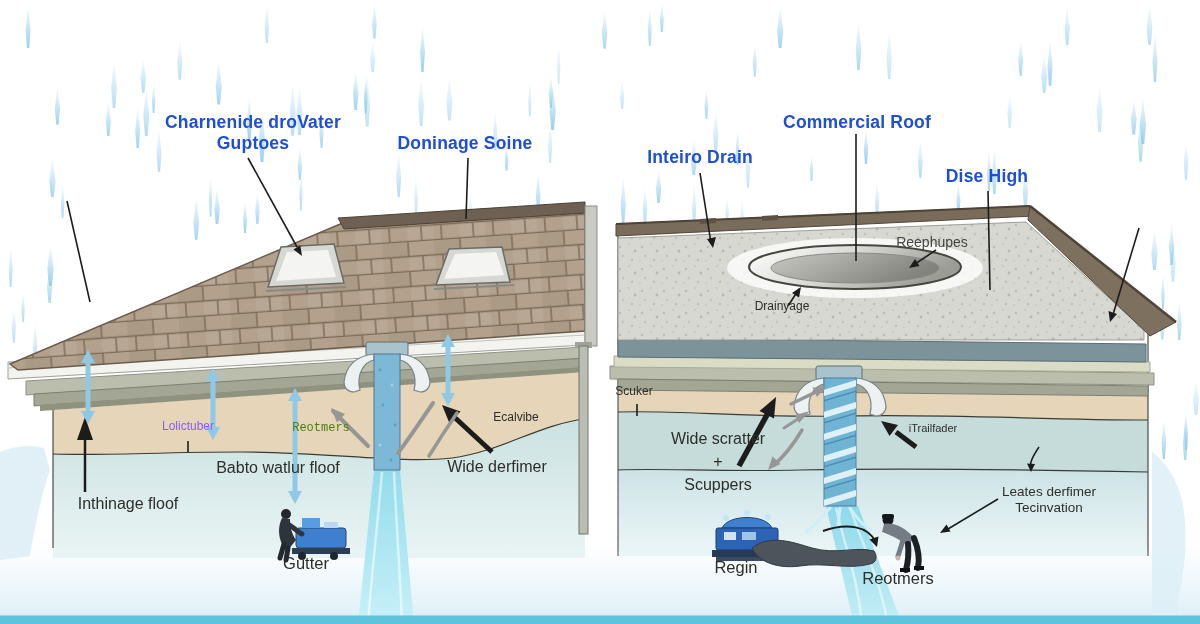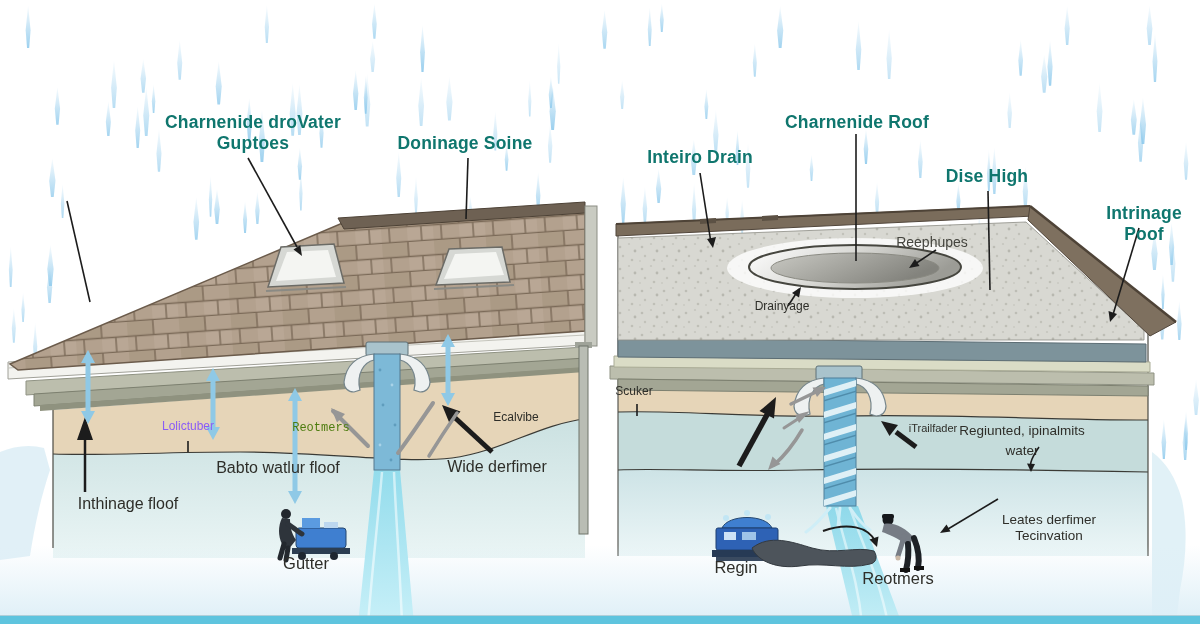--- a/index.html
+++ b/index.html
@@ -4,21 +4,21 @@
 <style>
   html,body{margin:0;padding:0;background:#fff;}
   #canvas{position:relative;width:1200px;height:624px;overflow:hidden;background:#ffffff;
           font-family:"Liberation Sans",sans-serif;}
   #rain{position:absolute;inset:0;z-index:1;}
   .raindrop{position:absolute;
     background:linear-gradient(to bottom, rgba(197,228,246,0.15), rgba(134,198,235,0.95));
     clip-path:polygon(50% 0%, 82% 58%, 64% 100%, 36% 100%, 18% 58%);}
   #scene{position:absolute;inset:0;z-index:2;}
   .lbl{position:absolute;transform:translateX(-50%);white-space:pre-line;text-align:center;
-       color:#0f766e;z-index:3;line-height:1.2;}
+       color:#1d4ed8;z-index:3;line-height:1.2;}
   .big{font-weight:700;font-size:17.5px;letter-spacing:.2px;}
   .sm{font-weight:400;font-size:12px;color:#2e2e29;}
 </style>
 </head>
 <body>
 
 <div id="canvas">
   <div id="rain">
       <div class="raindrop" style="left: 24.2792px; top: 5.47505px; width: 7.71578px; height: 42.5756px; opacity: 0.86;"></div>
       <div class="raindrop" style="left: 133.829px; top: 106.137px; width: 7.74174px; height: 41.955px; opacity: 0.8;"></div>
@@ -381,33 +381,33 @@
         <polygon points="295,504 288,491 302,491"></polygon>
       <polygon points="448,334 441,347 455,347"></polygon>
         <polygon points="448,406 441,393 455,393"></polygon>
     </g>
   </svg>
 
   <div class="lbl big" style="left:253px;top:112px;">Charnenide droVater
 Guptoes</div>
   <div class="lbl big" style="left:465px;top:133px;">Doninage Soine</div>
   <div class="lbl big" style="left:700px;top:147px;text-align:right;">Inteiro Drain</div>
-  <div class="lbl big" style="left:857px;top:112px;">Charnenide Roof</div>
+  <div class="lbl big" style="left:857px;top:112px;">Commercial Roof</div>
   <div class="lbl big" style="left:987px;top:166px;text-align:right;">Dise High</div>
-  <div class="lbl big" style="left:1144px;top:203px;">Intrinage Poof</div>
 
   <div class="lbl sm" style="left:932px;top:234px;font-size:14px;color:#45453f;">Reephupes</div>
   <div class="lbl sm" style="left:782px;top:299px;">Drainyage</div>
   <div class="lbl sm" style="left:634px;top:384px;">Scuker</div>
   <div class="lbl sm" style="left:188px;top:419px;color:#8b5cf6;">Lolictuber</div>
   <div class="lbl sm" style="left:321px;top:421px;color:#4d7c0f;font-family:Liberation Mono, monospace;">Reotmers</div>
   <div class="lbl sm" style="left:516px;top:410px;">Ecalvibe</div>
   <div class="lbl sm" style="left:278px;top:458px;font-size:16px;">Babto watlur floof</div>
   <div class="lbl sm" style="left:497px;top:457px;font-size:16px;">Wide derfimer</div>
+  <div class="lbl sm" style="left:718px;top:427px;font-size:16px;line-height:1.45;">Wide scratter
++
+Scuppers</div>
   <div class="lbl sm" style="left:128px;top:494px;font-size:16px;">Inthinage floof</div>
   <div class="lbl sm" style="left:306px;top:554px;font-size:16.5px;">Gutter</div>
   <div class="lbl sm" style="left:736px;top:558px;font-size:16.5px;">Regin</div>
   <div class="lbl sm" style="left:898px;top:569px;font-size:16.5px;">Reotmers</div>
   <div class="lbl sm" style="left:933px;top:422px;font-size:11px;">iTrailfader</div>
-  <div class="lbl sm" style="left:1022px;top:421px;font-size:13.5px;line-height:1.5;">Regiunted, ipinalmits
-water</div>
-  <div class="lbl sm" style="left:1049px;top:484px;font-size:13.5px;margin-top:28px;">Leates derfimer Tecinvation</div>
+  <div class="lbl sm" style="left:1049px;top:484px;font-size:13.5px;">Leates derfimer Tecinvation</div>
 </div>
 
 </body></html>

